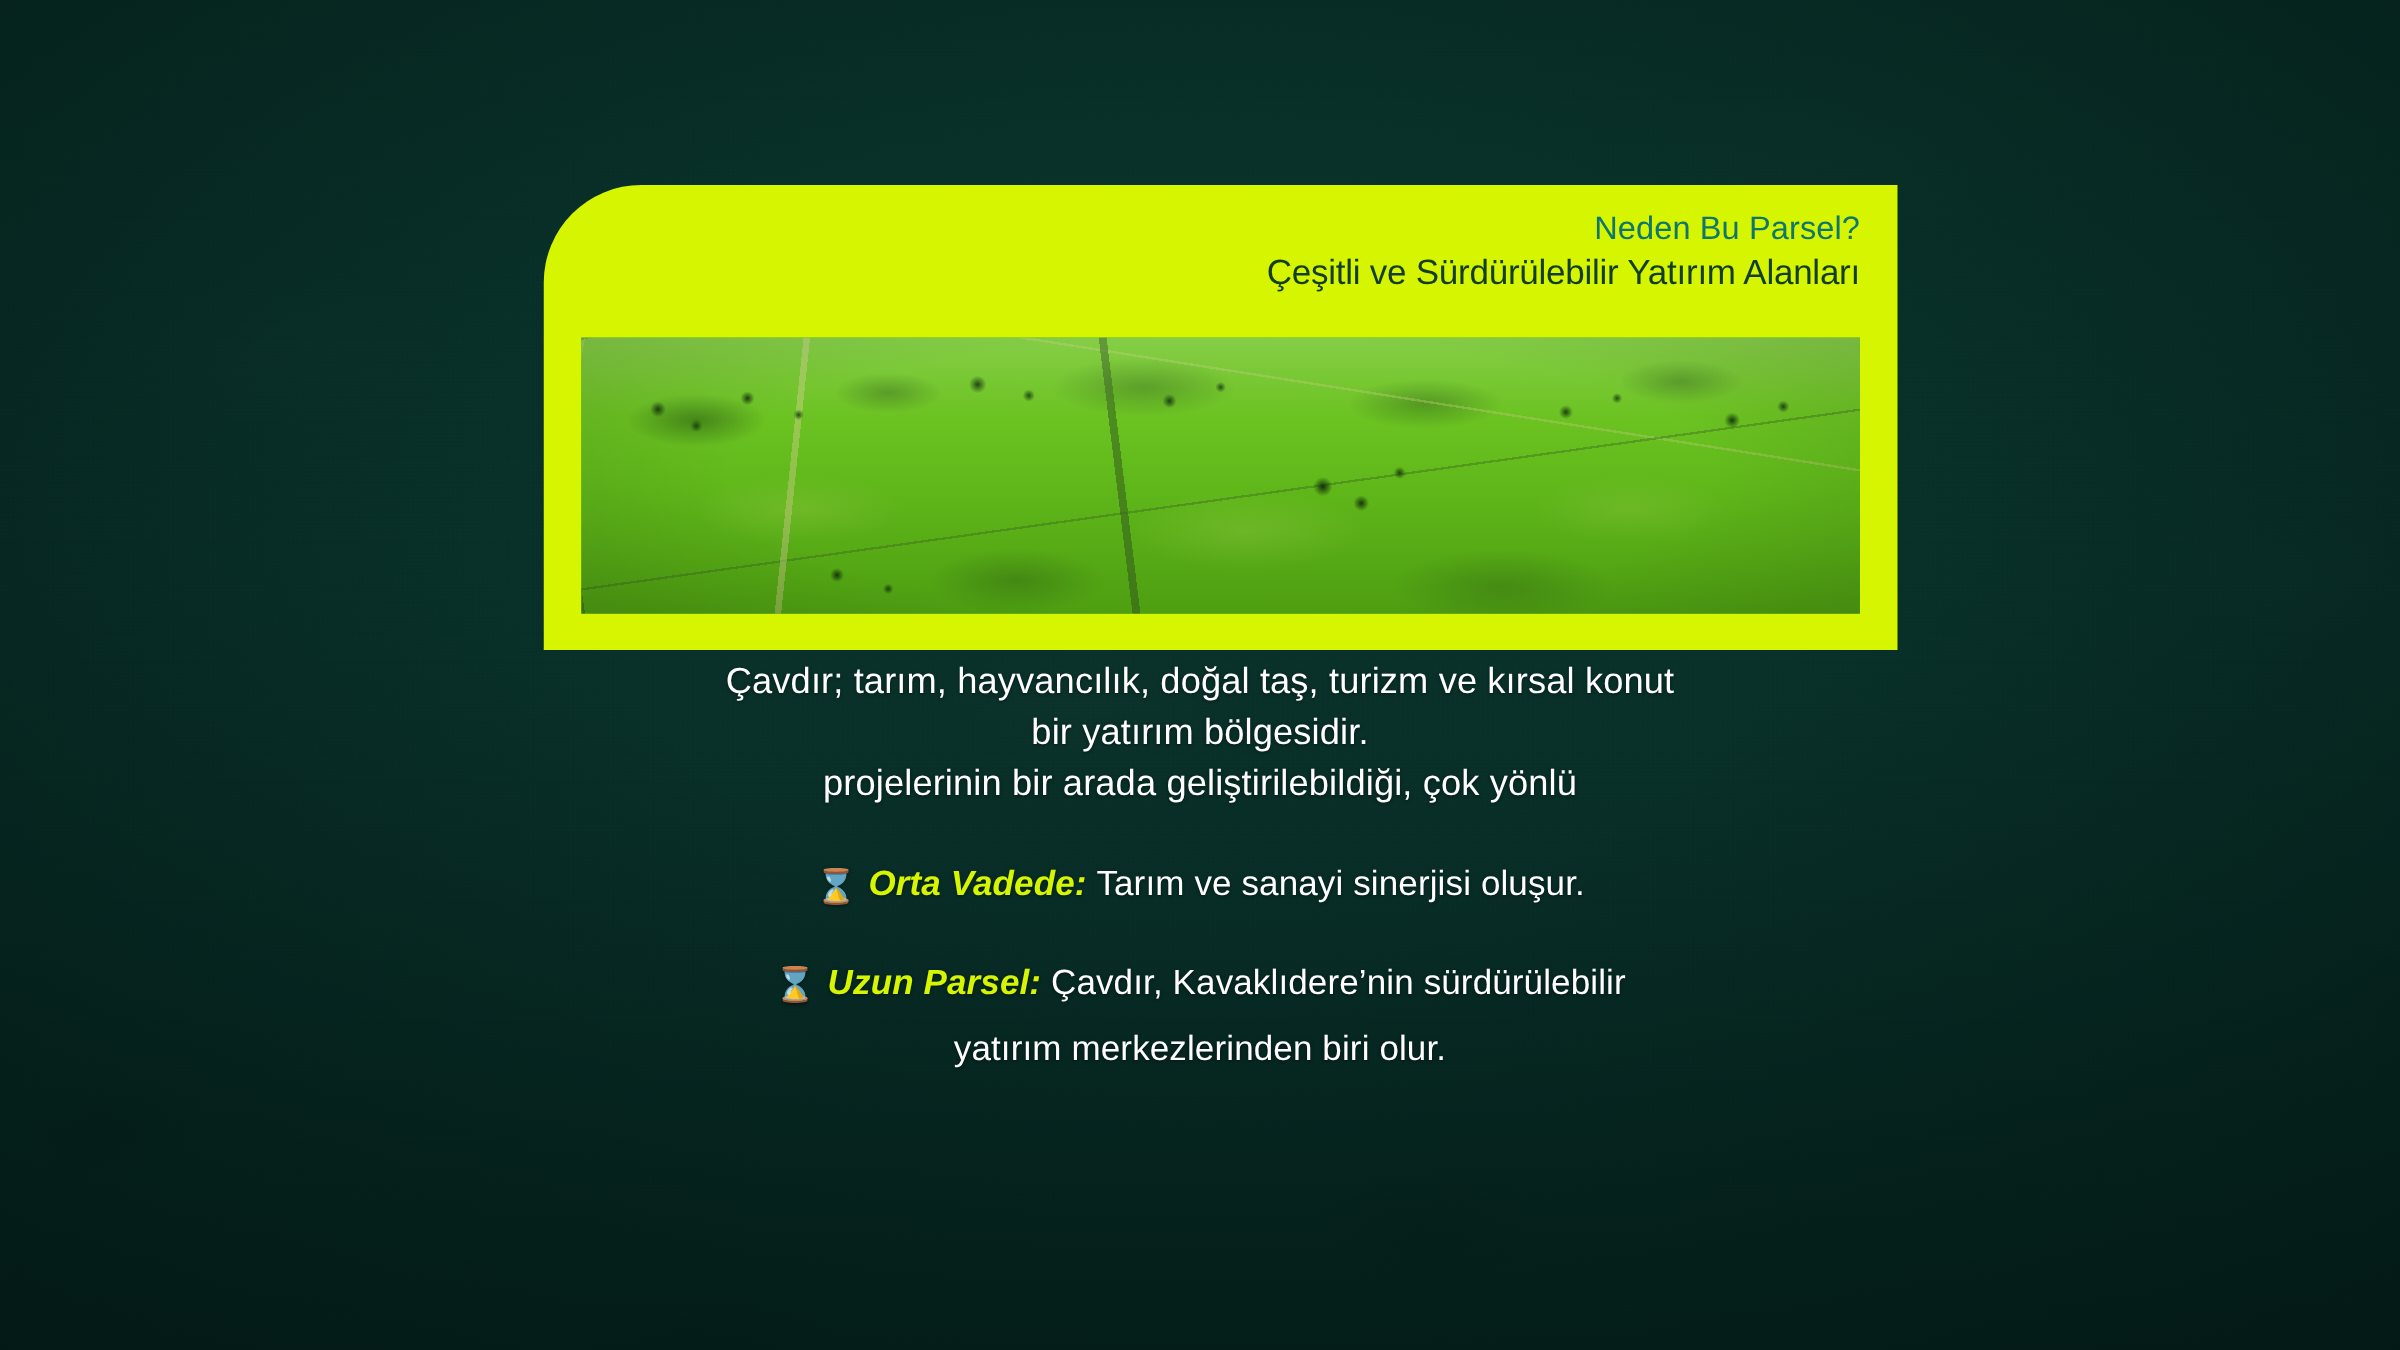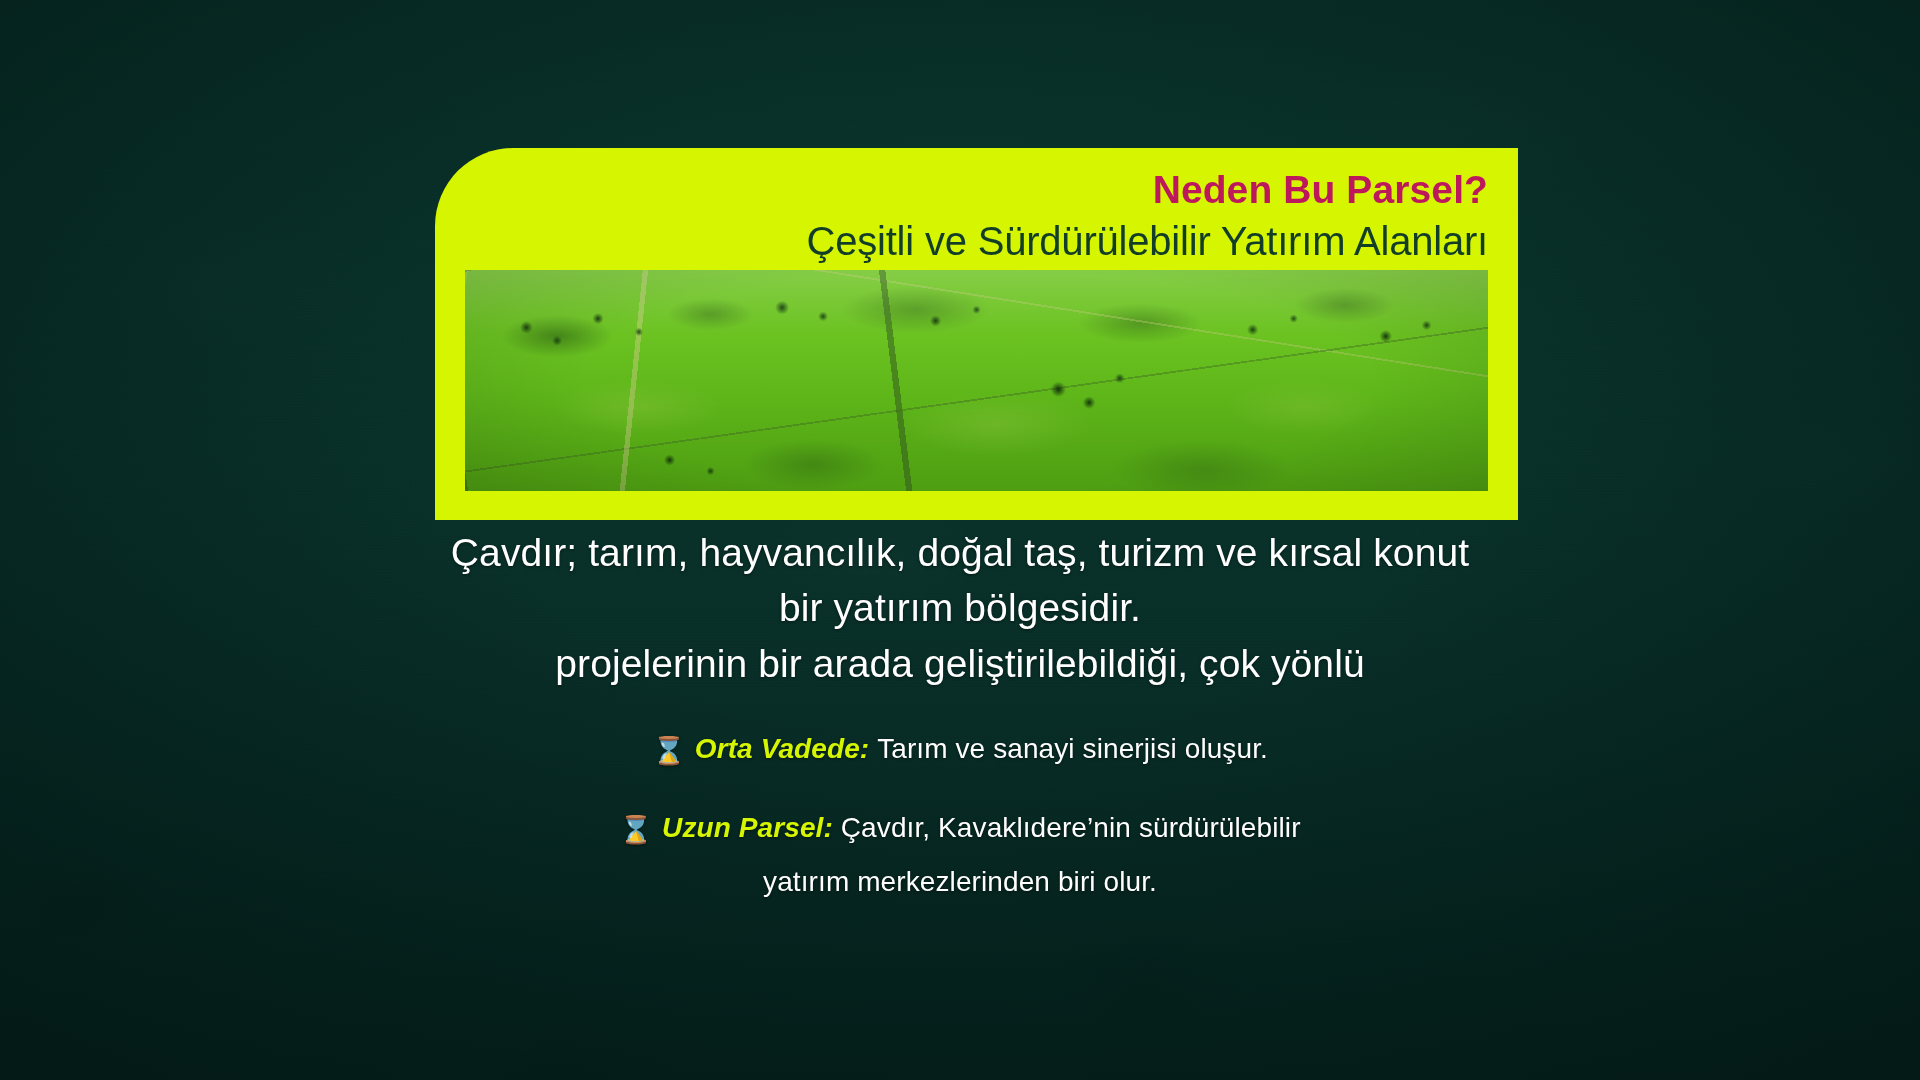--- a/index.html
+++ b/index.html
@@ -72,28 +72,28 @@
     border-radius:78px 0 0 0;
     z-index:2;
   }
   .card-heading {
     position:absolute;
     right:30px; top:18px;
     text-align:right;
     width:calc(100% - 60px);
   }
   .card-title {
-    font-size:39px;
-    font-weight:bold;
-    color:#be185d;
+    font-size:26px;
+    font-weight:normal;
+    color:#0f766e;
     letter-spacing:.1px;
     line-height:1.25;
   }
   .card-subtitle {
-    font-size:40px;
+    font-size:28px;
     font-weight:400;
     color:#123d26;
     line-height:1.2;
     margin-top:2px;
     letter-spacing:-.2px;
   }
 
   
   .card-photo {
     position:absolute;
@@ -164,21 +164,21 @@
 
   
   .body-copy {
     position:absolute;
     left:0; right:0; top:525px;
     z-index:3;
     text-align:center;
     color:#ffffff;
   }
   .intro {
-    font-size:39px;
+    font-size:29px;
     line-height:1.42;
     letter-spacing:.1px;
     text-shadow:0 1px 3px rgba(0,0,0,.45);
   }
   .intro .ln { display:block; }
 
   .bullet {
     margin-top:38px;
     font-size:28px;
     line-height:1.42;

